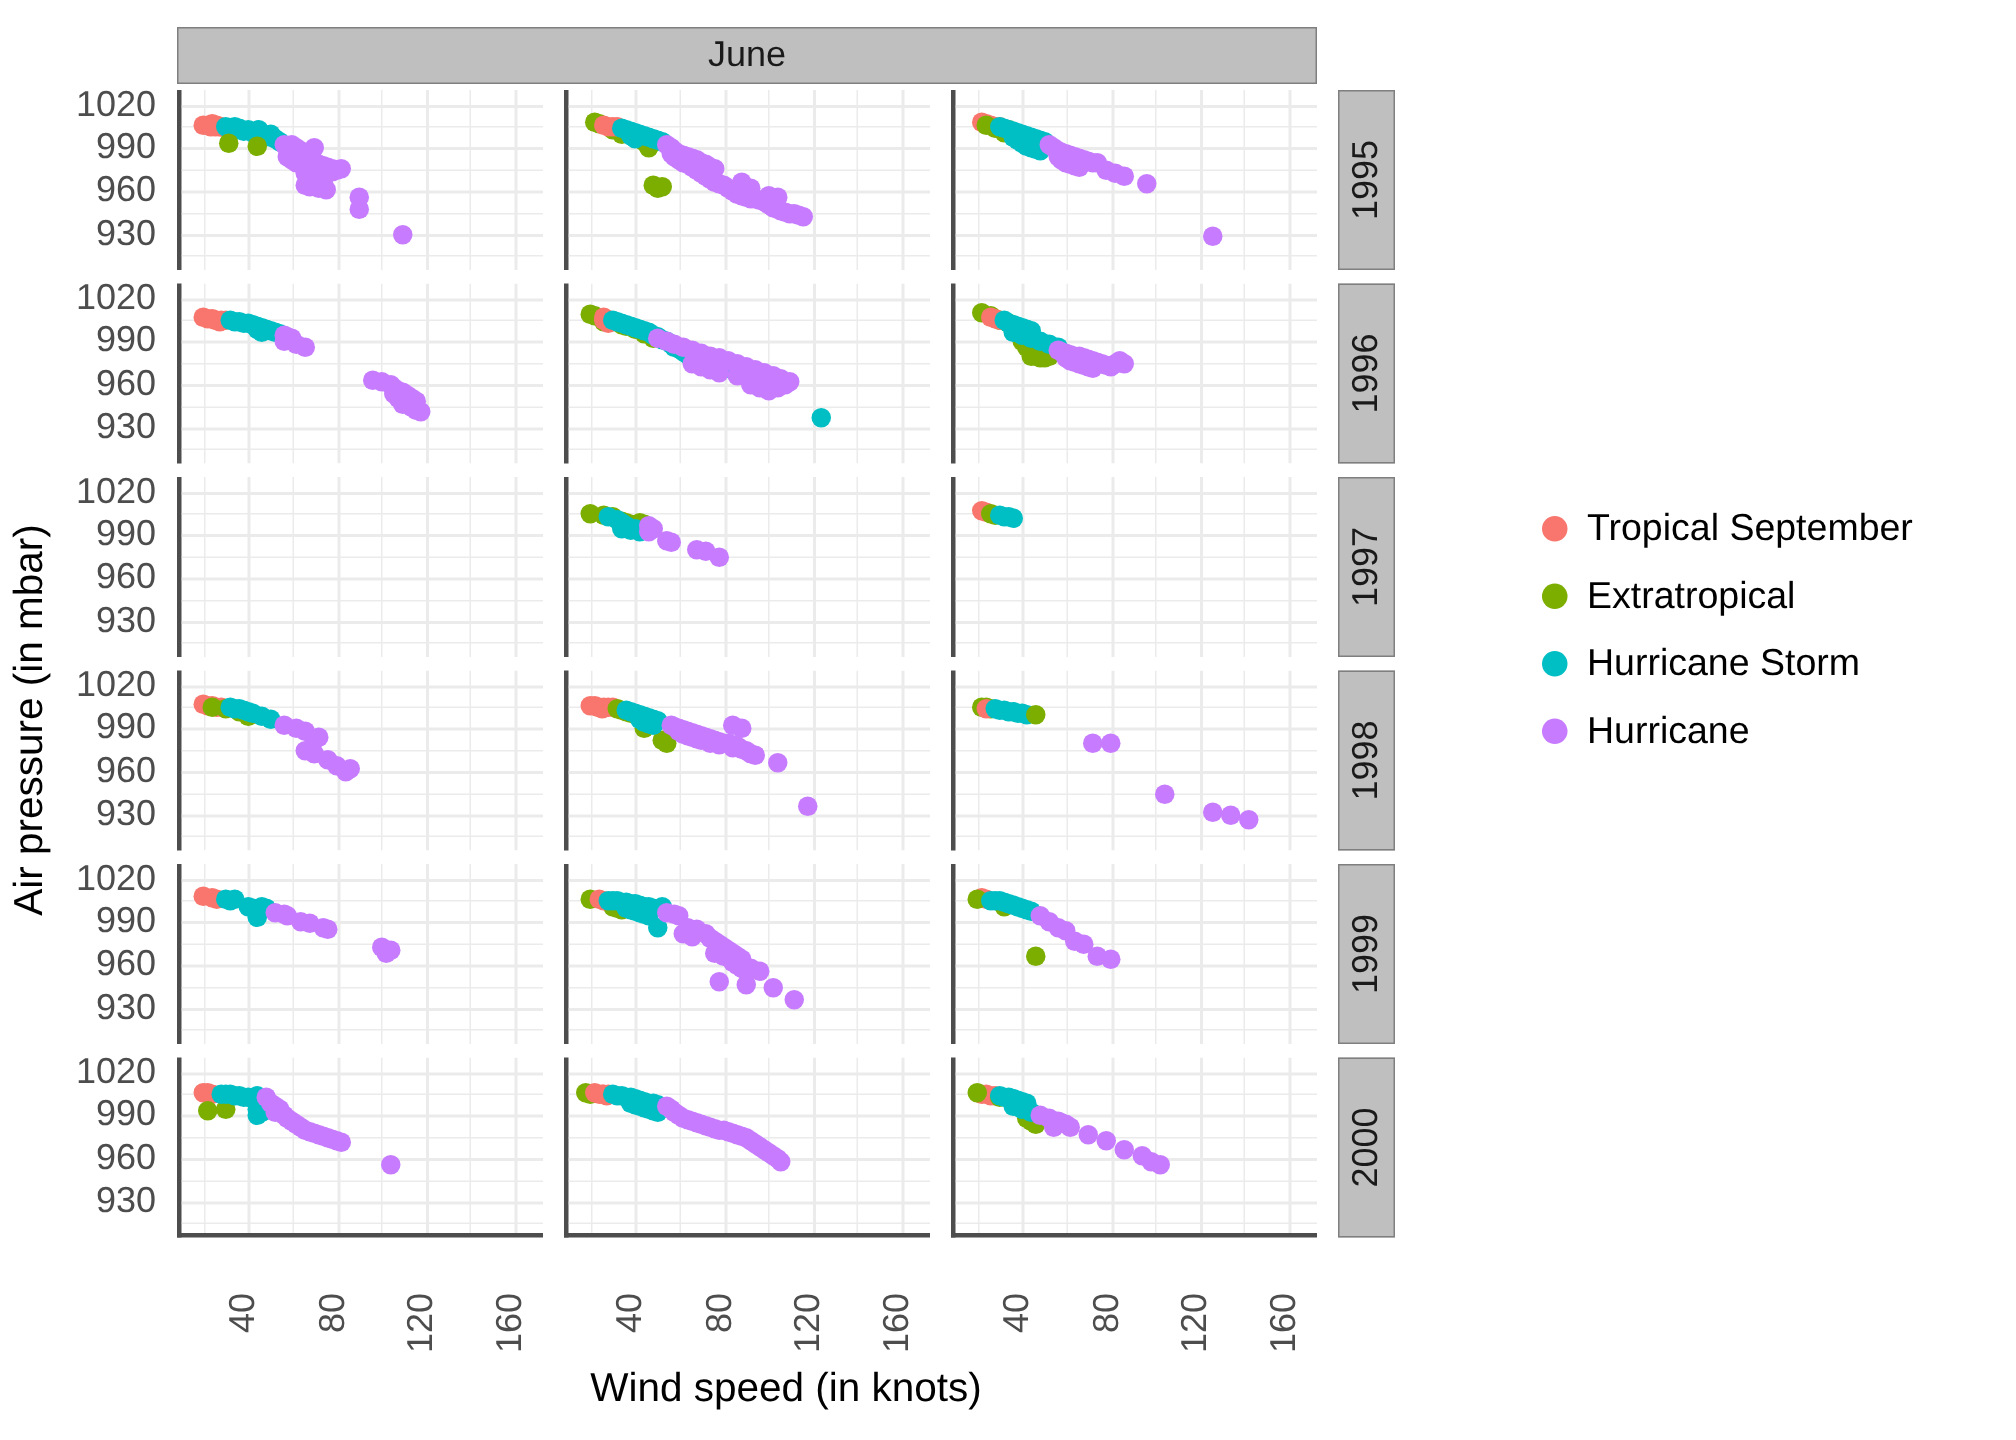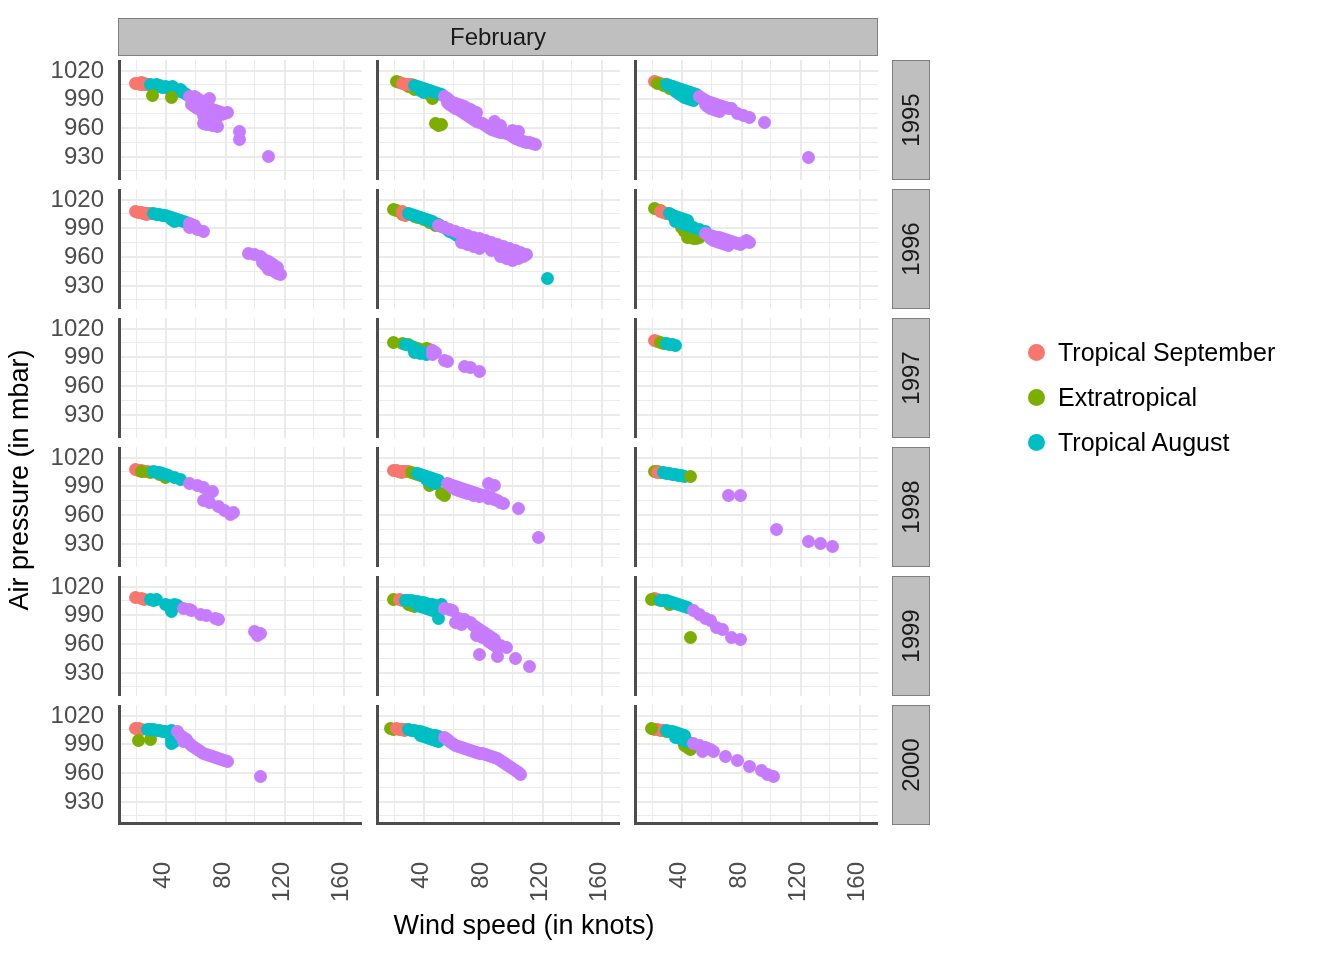--- a/index.html
+++ b/index.html
@@ -245,21 +245,21 @@
       <div class="x-tick" style="left: 420.667px;">120</div>
       <div class="x-tick" style="left: 479.818px;">160</div>
       <div class="x-tick" style="left: 560.364px;">40</div>
       <div class="x-tick" style="left: 619.515px;">80</div>
       <div class="x-tick" style="left: 678.667px;">120</div>
       <div class="x-tick" style="left: 737.818px;">160</div>
     </div>
 
   <div id="facet-grid">
     <div class="col-strip-row" id="col-strips">
-        <div class="col-strip">February</div>
+        <div class="col-strip">June</div>
         <div style="width: 38px;"></div>
       </div>
     <div class="grid-body" id="grid-body">
         <div class="facet-row">
           <div class="panel">
             <div class="panel-plot">
               <div class="gridline minor-v" style="left: 14.7879px;"></div>
               <div class="gridline minor-v" style="left: 73.9394px;"></div>
               <div class="gridline minor-v" style="left: 133.091px;"></div>
               <div class="gridline minor-v" style="left: 192.242px;"></div>
@@ -1382,18 +1382,24 @@
         <div class="legend-item">
           <div class="legend-key">
             <div class="legend-dot" style="background: rgb(124, 174, 0);"></div>
           </div>
           <div class="legend-label">Extratropical</div>
         </div>
         <div class="legend-item">
           <div class="legend-key">
             <div class="legend-dot" style="background: rgb(0, 191, 196);"></div>
           </div>
-          <div class="legend-label">Tropical August</div>
+          <div class="legend-label">Hurricane Storm</div>
+        </div>
+        <div class="legend-item">
+          <div class="legend-key">
+            <div class="legend-dot" style="background: rgb(199, 124, 255);"></div>
+          </div>
+          <div class="legend-label">Hurricane</div>
         </div>
       </div>
   </div>
 
 </div>
 
 </body></html>

